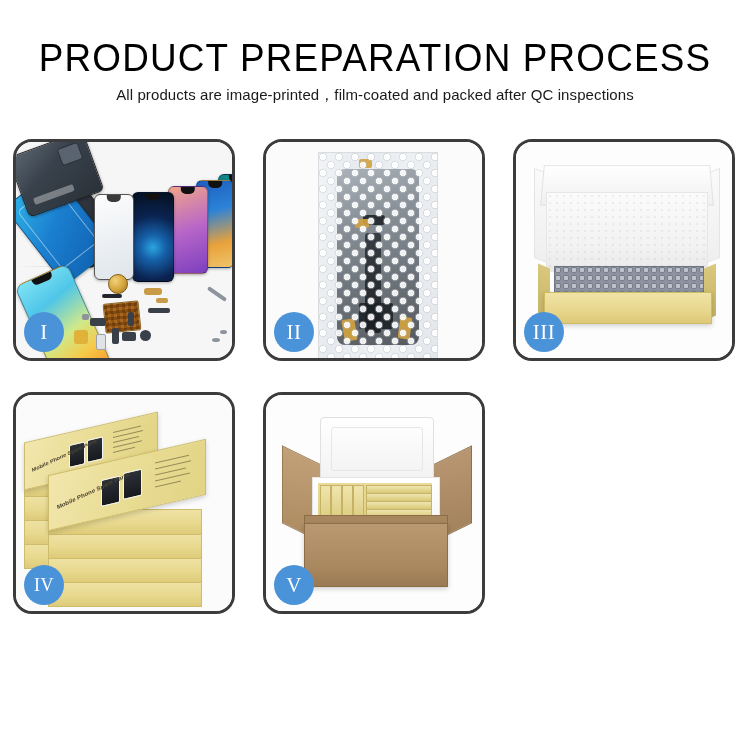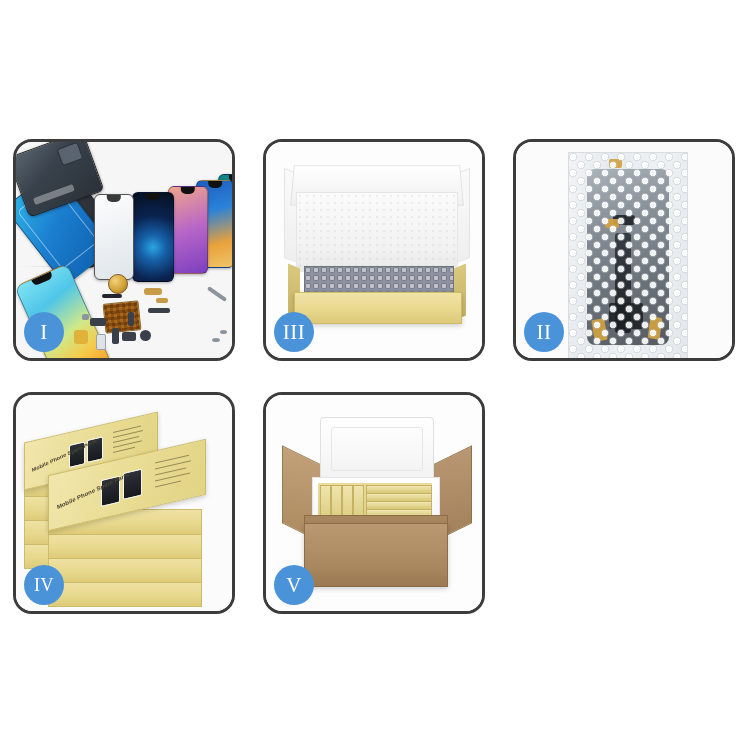--- a/index.html
+++ b/index.html
@@ -379,20 +379,24 @@
   .p6-seam{ position:absolute; background:rgba(120,95,62,.55); }
   .p6-tape{ position:absolute; background:#b2936c; border:1px solid #9a7d58; }
 
   .shadow-soft{ box-shadow:0 2px 5px rgba(0,0,0,.18); }
 </style>
 </head>
 <body>
 
 <div id="page">
 
+  <div class="header">
+    <div class="title">PRODUCT PREPARATION PROCESS</div>
+    <div class="subtitle">All products are image-printed，film-coated and packed after QC inspections</div>
+  </div>
 
   <div class="grid">
 
     <div class="panel">
       <div class="stage">
         <div class="p1-bg"></div>
         <div class="p1-hr"></div>
 
         <div class="phone p1-adhesive2"></div>
         <div class="phone p1-adhesive"></div>
@@ -435,51 +439,51 @@
         <span class="sp" style="left:132px;top:166px;width:22px;height:5px;"></span>
         <span class="sp lite" style="left:190px;top:150px;width:22px;height:4px;transform:rotate(35deg);"></span>
         <span class="sp lite" style="left:196px;top:196px;width:8px;height:4px;border-radius:50%;"></span>
         <span class="sp lite" style="left:204px;top:188px;width:7px;height:4px;border-radius:50%;"></span>
       </div>
       <div class="badge">I</div>
     </div>
 
     <div class="panel">
       <div class="stage">
-        <div class="p3-bg"></div>
-        <div class="p3-lidL"></div>
-        <div class="p3-lidR"></div>
-        <div class="p3-lidback"></div>
-        <div class="p3-foamback">
-          <div class="p3-foamtex"></div>
-        </div>
-        <div class="p3-grey"></div>
-        <div class="p3-boxleft"></div>
-        <div class="p3-boxright"></div>
-        <div class="p3-boxfront shadow-soft"></div>
-      </div>
-      <div class="badge">III</div>
-    </div>
-
-    <div class="panel">
-      <div class="stage">
         <div class="p2-bg"></div>
         <div class="p2-bag">
           <div class="p2-part"></div>
           <div class="p2-flex"></div>
           <span class="p2-conn" style="left:44px;top:62px;width:22px;height:10px;"></span>
           <span class="p2-conn" style="left:40px;top:150px;width:34px;height:26px;border-radius:2px;"></span>
           <span class="p2-tape" style="left:40px;top:6px;width:13px;height:9px;"></span>
           <span class="p2-tape" style="left:36px;top:66px;width:14px;height:9px;"></span>
           <span class="p2-tape" style="left:24px;top:166px;width:13px;height:22px;transform:rotate(-10deg);"></span>
           <span class="p2-tape" style="left:80px;top:164px;width:12px;height:22px;transform:rotate(8deg);"></span>
           <div class="p2-bubbles"></div>
         </div>
       </div>
       <div class="badge">II</div>
+    </div>
+
+    <div class="panel">
+      <div class="stage">
+        <div class="p3-bg"></div>
+        <div class="p3-lidL"></div>
+        <div class="p3-lidR"></div>
+        <div class="p3-lidback"></div>
+        <div class="p3-foamback">
+          <div class="p3-foamtex"></div>
+        </div>
+        <div class="p3-grey"></div>
+        <div class="p3-boxleft"></div>
+        <div class="p3-boxright"></div>
+        <div class="p3-boxfront shadow-soft"></div>
+      </div>
+      <div class="badge">III</div>
     </div>
 
     <div class="panel">
       <div class="stage">
         <div class="p4-bg"></div>
 
         <div class="ybox" style="left:8px;top:148px;width:108px;height:24px;"></div>
         <div class="ybox" style="left:8px;top:124px;width:108px;height:24px;"></div>
         <div class="ybox" style="left:8px;top:100px;width:108px;height:24px;"></div>
         <div class="ybox" style="left:8px;top:76px;width:108px;height:24px;"></div>

